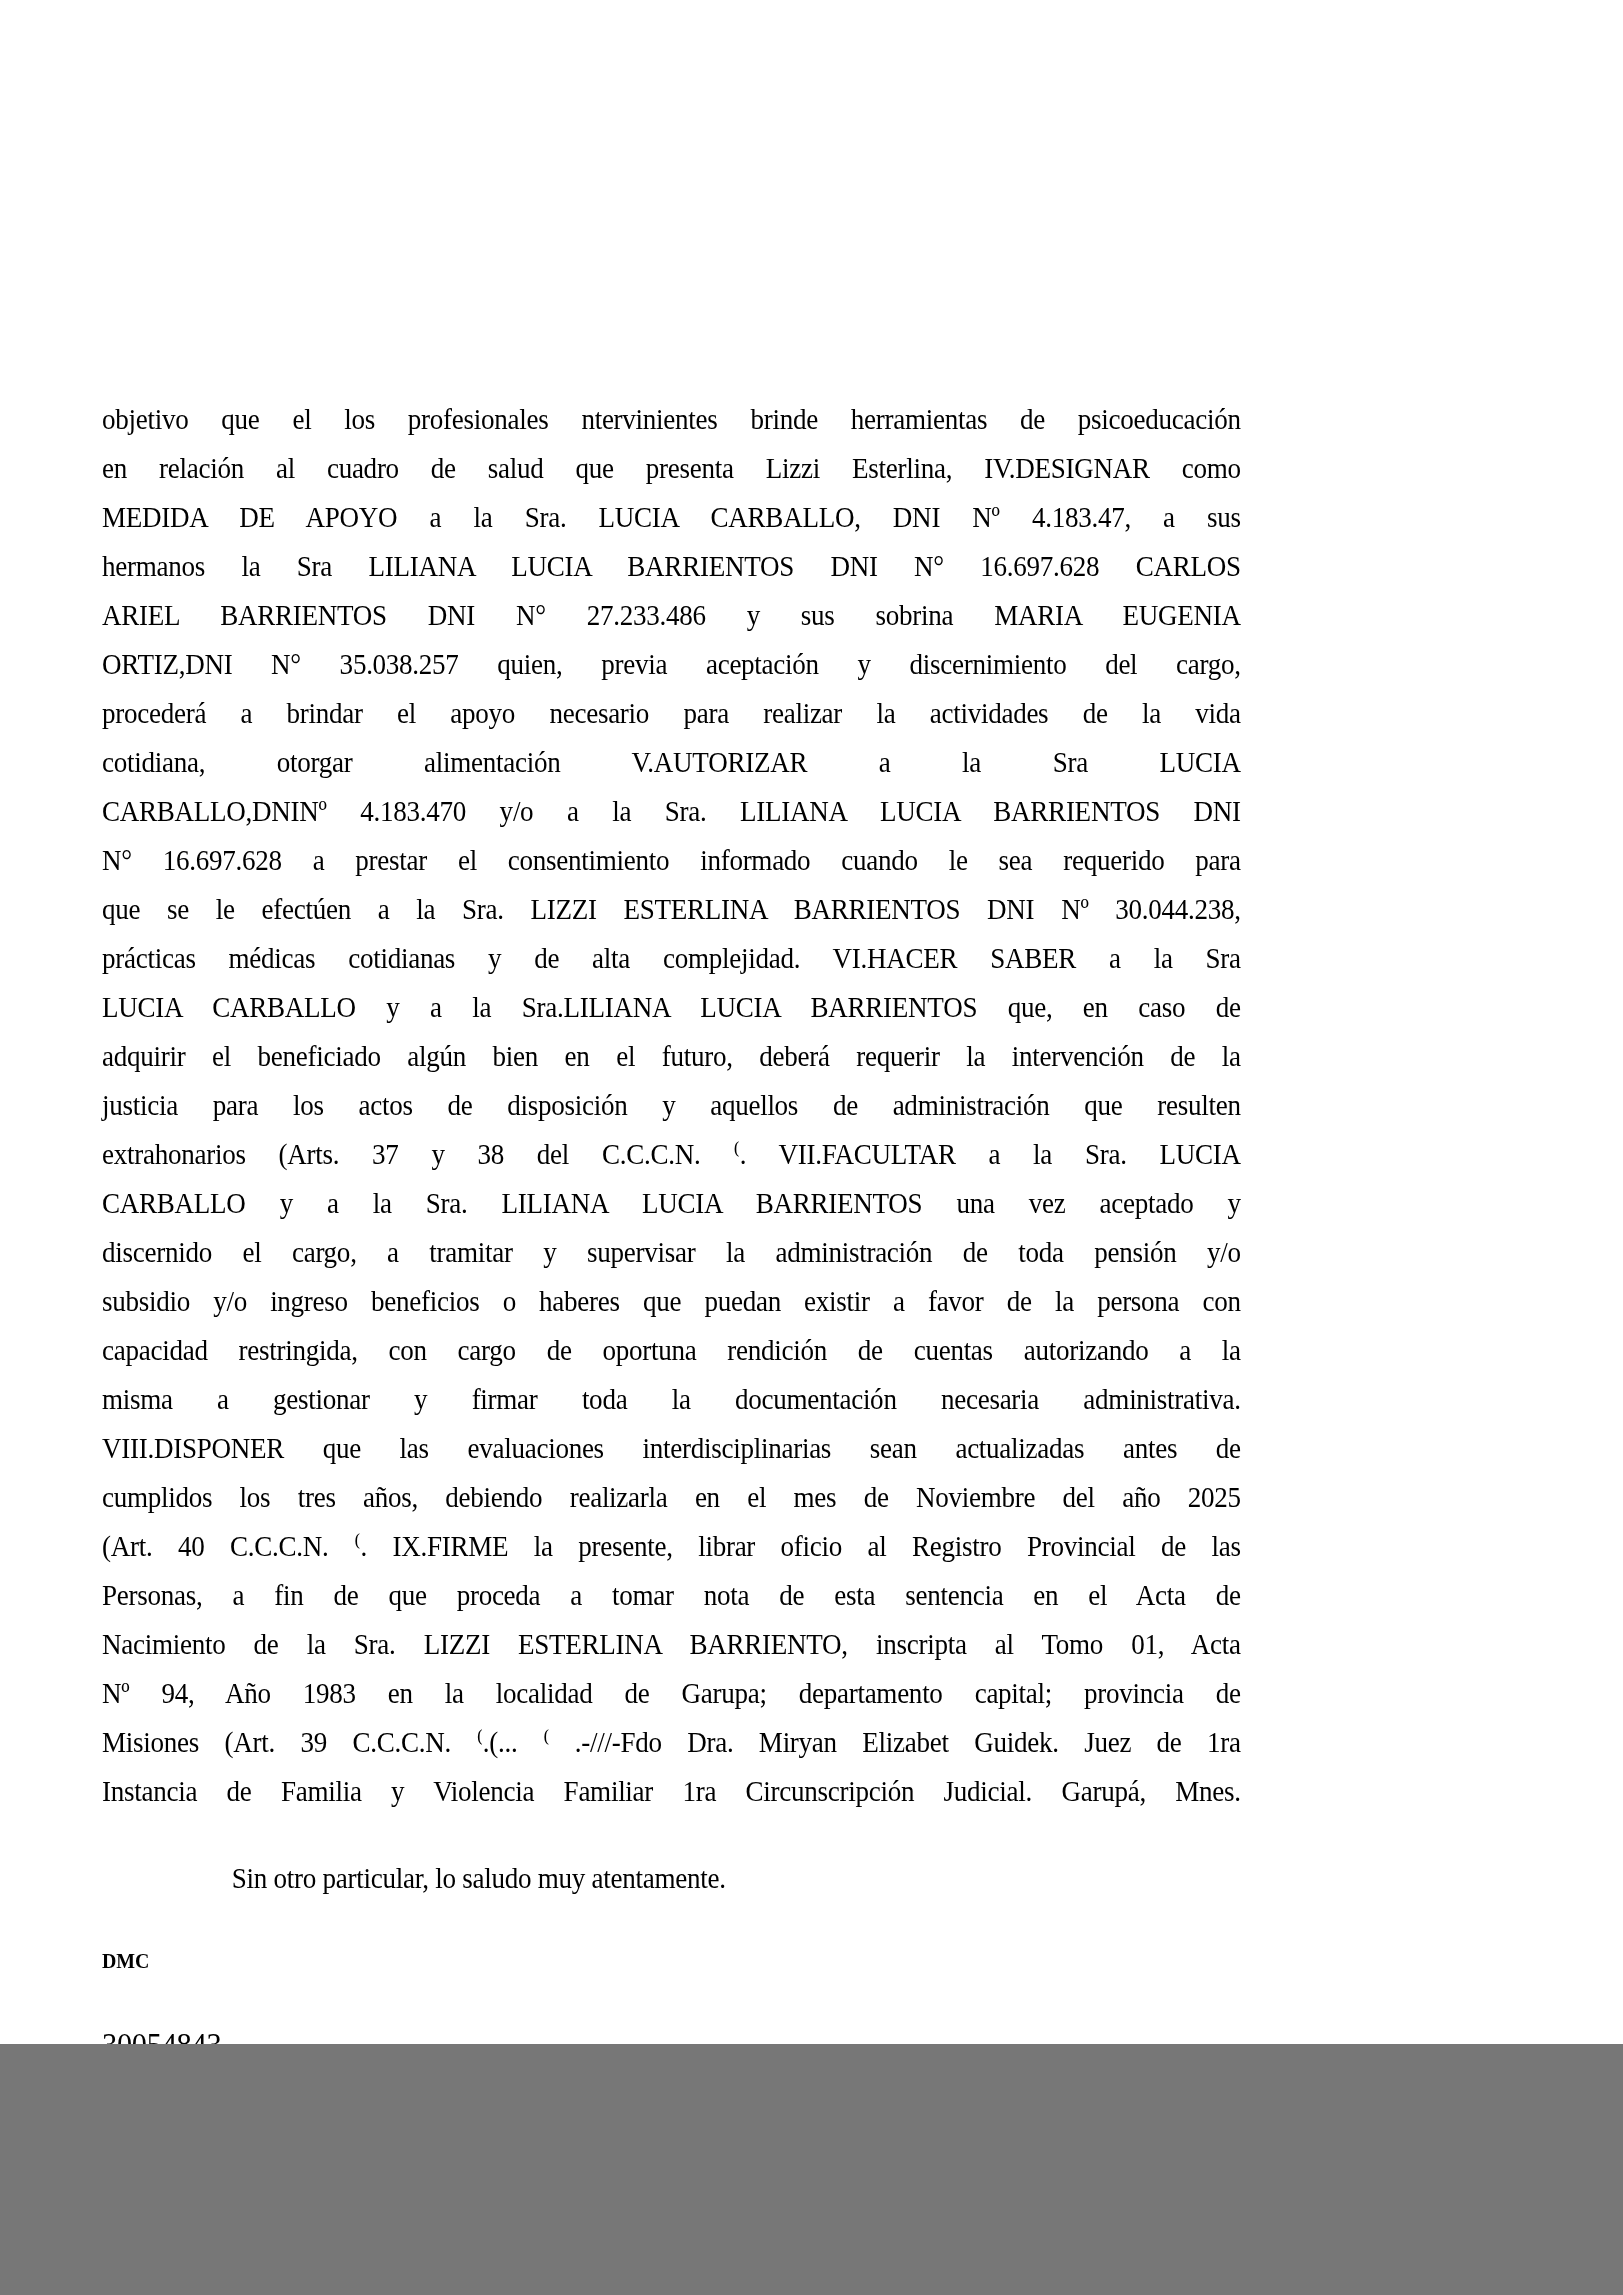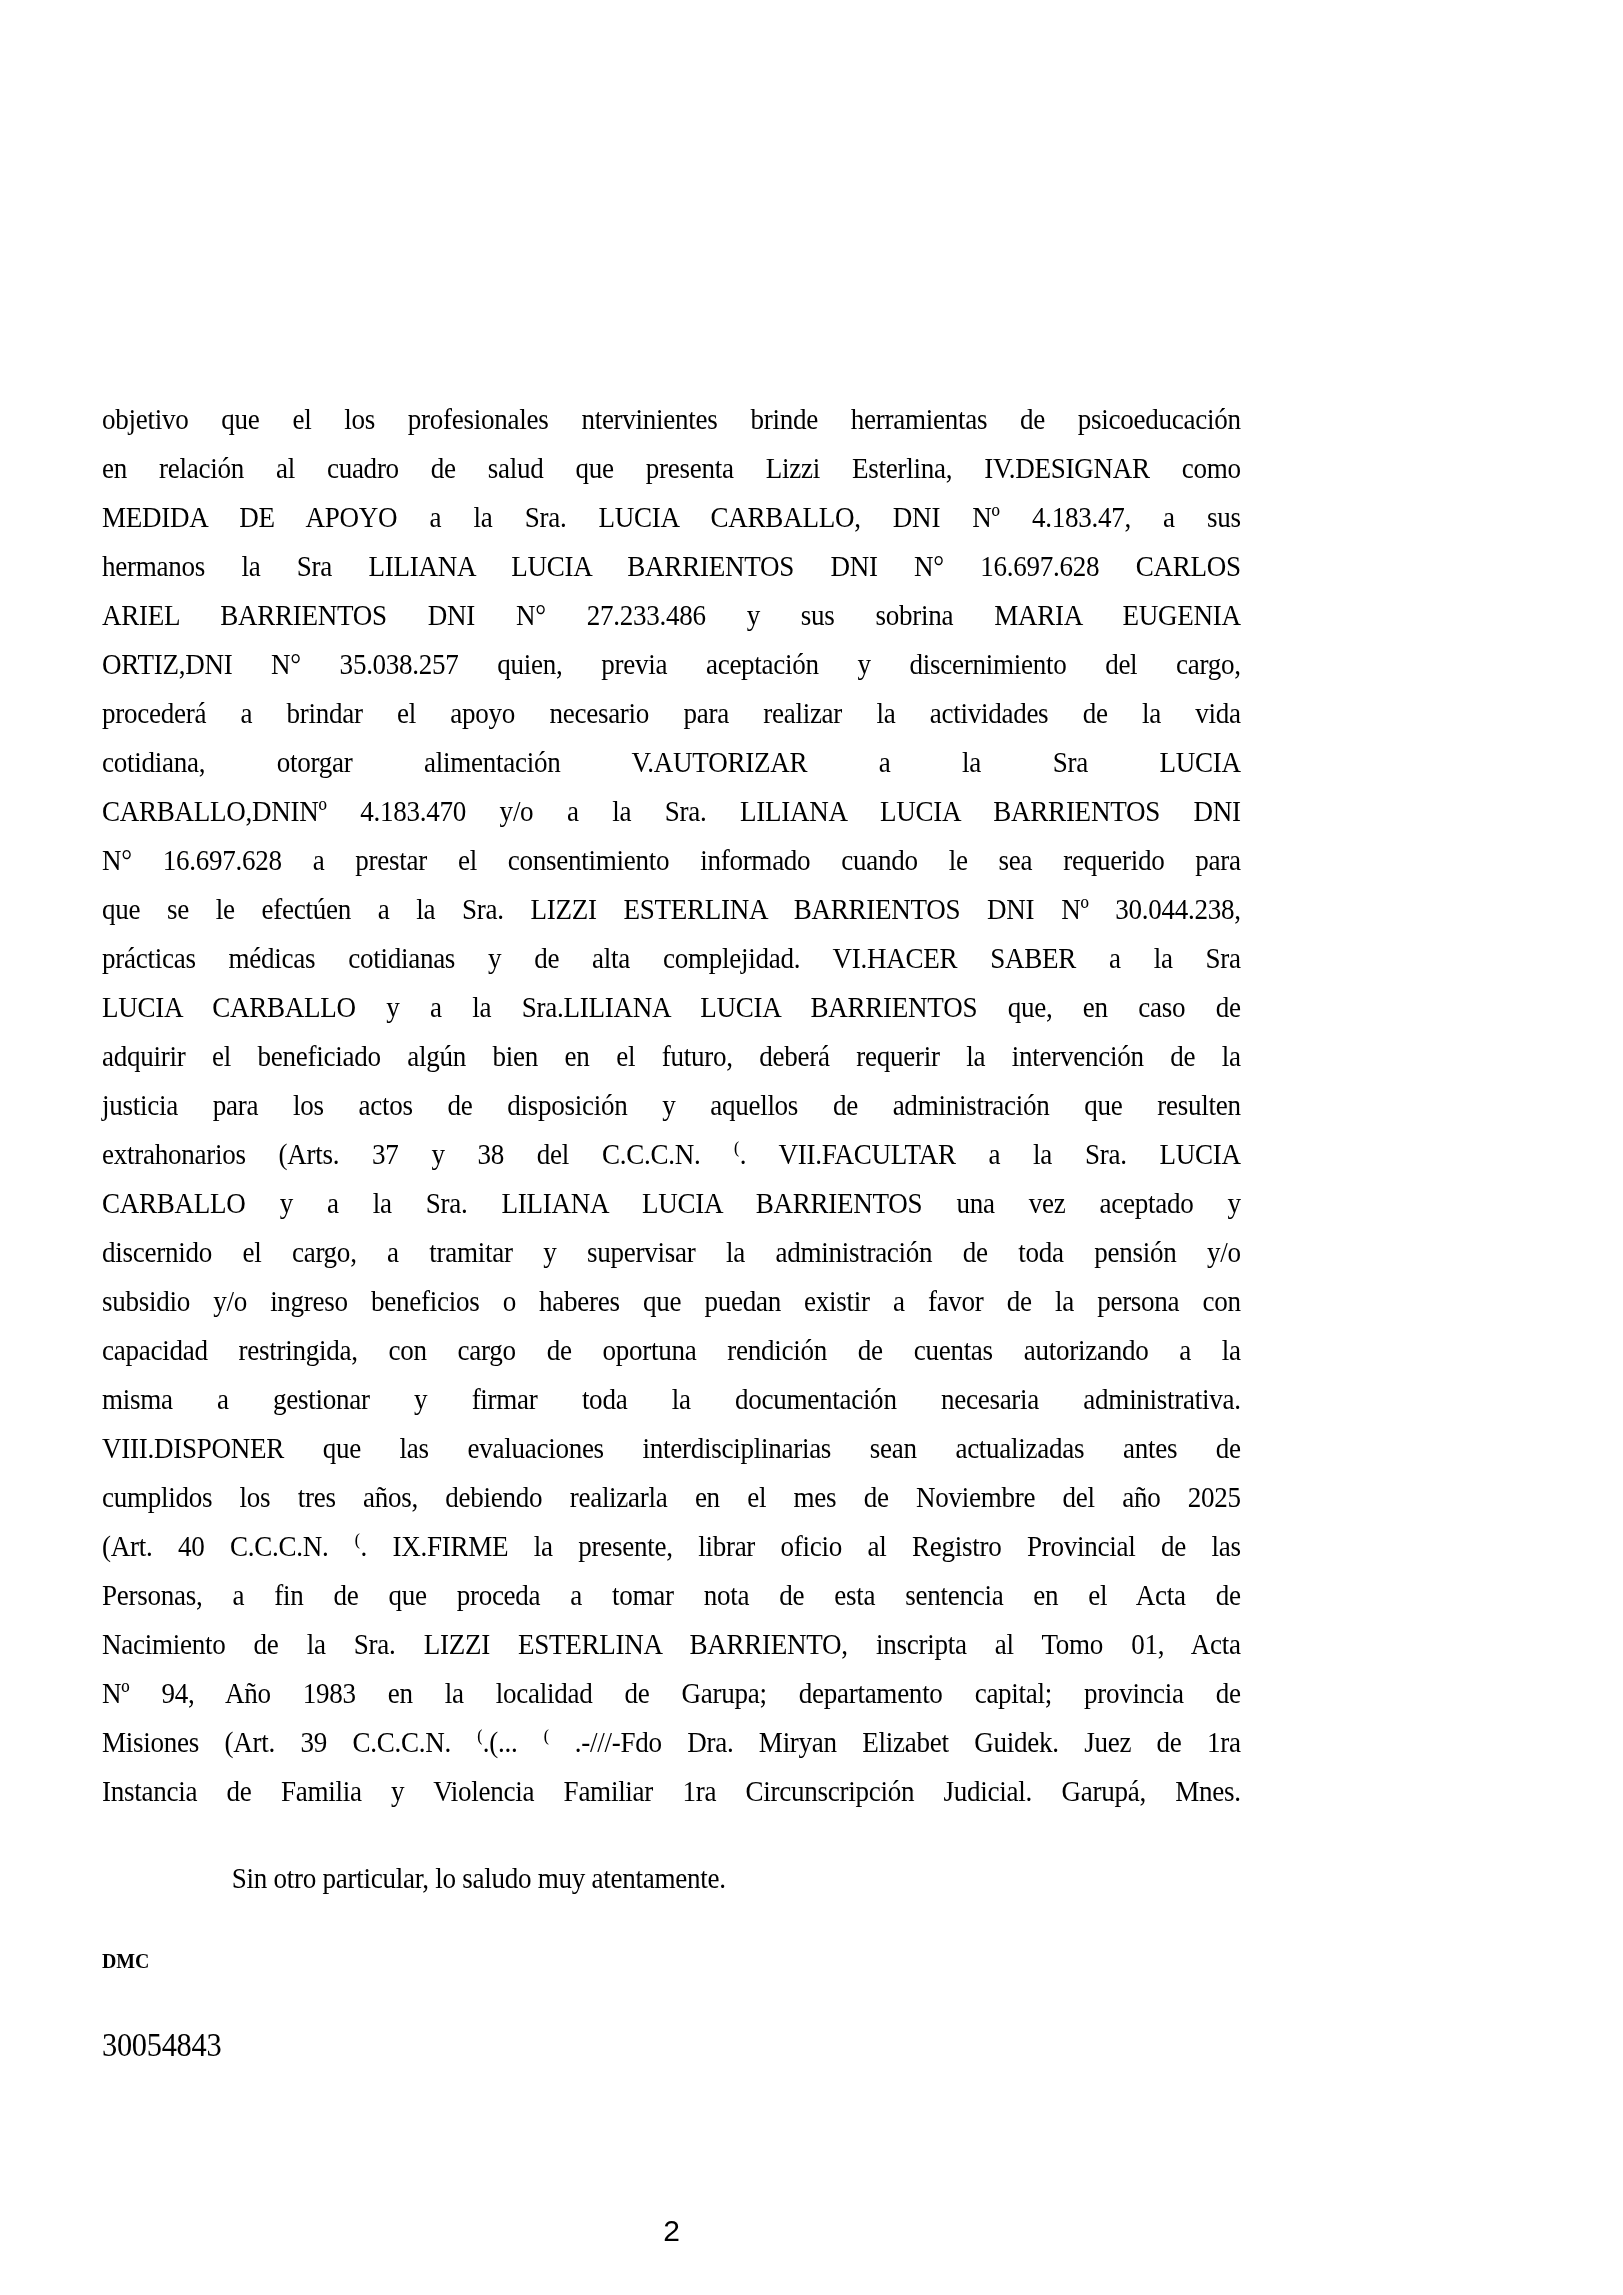--- a/index.html
+++ b/index.html
@@ -3,21 +3,21 @@
 <meta charset="utf-8">
 <style>
   html, body {
     margin: 0;
     padding: 0;
     background: #777;
   }
   .page {
     position: relative;
     width: 1623px;
-    height: 2295px;
+    height: 2044px;
     margin: 0 auto;
     background: #ffffff;
     color: #000000;
     font-family: "Liberation Serif", "DejaVu Serif", serif;
     overflow: hidden;
   }
   .body-block {
     position: absolute;
     left: 102px;
     top: 395px;

